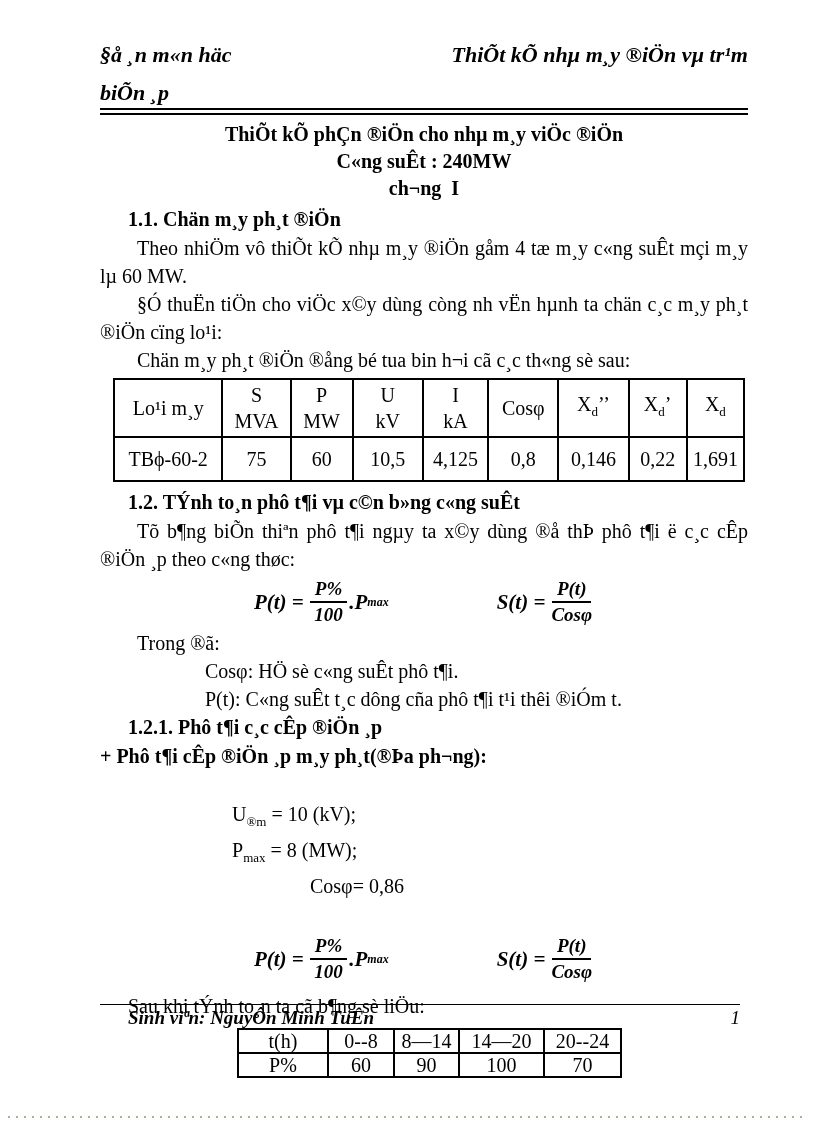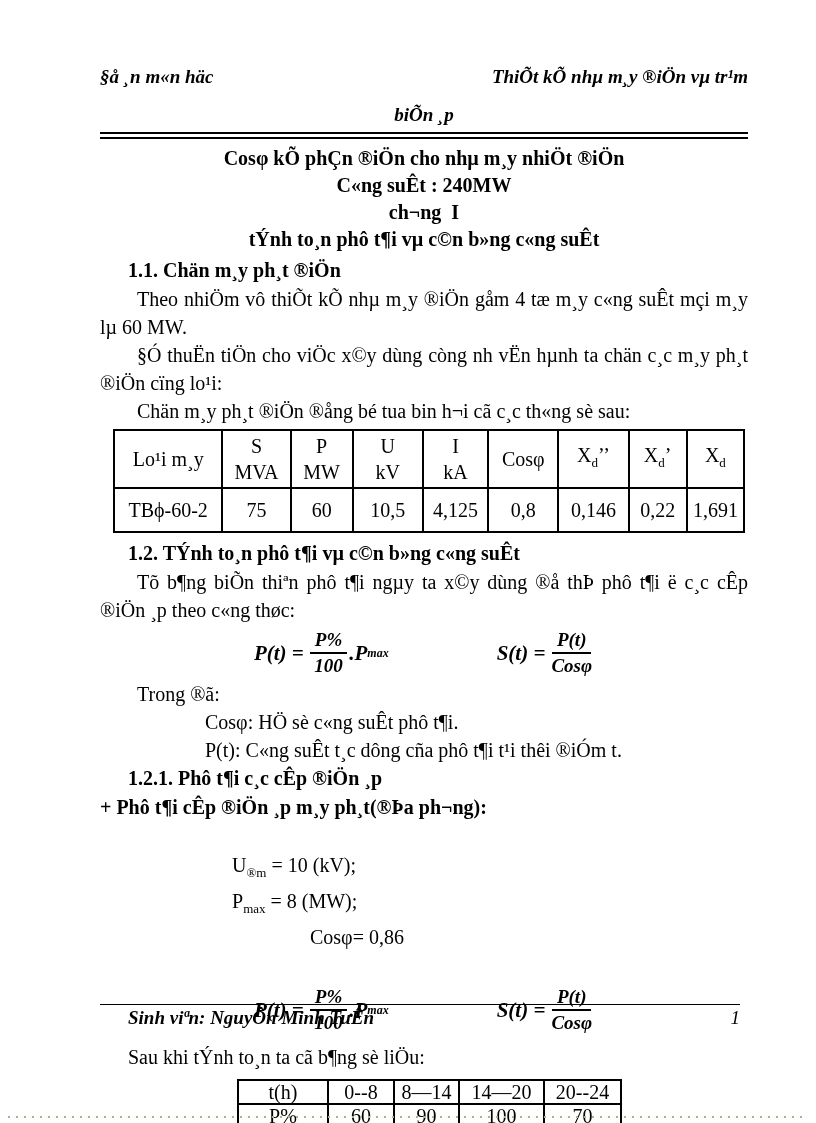--- a/index.html
+++ b/index.html
@@ -4,21 +4,21 @@
 <style>
   html,body{margin:0;padding:0;}
   body{
     width:816px;height:1123px;background:#ffffff;color:#000;
     font-family:"Liberation Serif","DejaVu Serif",serif;
     position:relative;overflow:hidden;
   }
   .content{position:absolute;left:100px;top:0;width:648px;}
 
   
-  .hdr{padding-top:66px;font-size:19px;font-weight:bold;font-style:italic;text-align:center;}
+  .hdr{padding-top:42px;font-size:22px;font-weight:bold;font-style:italic;}
   .hdr-row1{display:flex;justify-content:space-between;height:38px;align-items:flex-start;}
   .hdr-row2{height:26px;}
   .hdr-rule{height:3px;border-top:2px solid #000;border-bottom:2px solid #000;margin-top:2px;}
 
   
   .titles{margin-top:6px;text-align:center;}
   .title-line{font-weight:bold;font-size:20px;line-height:27px;white-space:pre-wrap;}
 
   .heading{font-weight:bold;font-size:20px;line-height:29px;margin-left:28px;}
   .para{font-size:20px;line-height:28px;text-align:justify;text-indent:37px;}
@@ -68,24 +68,23 @@
       <span>§å ¸n m«n häc</span>
       <span>ThiÕt kÕ nhµ m¸y ®iÖn vµ tr¹m</span>
     </div>
     <div class="hdr-row2">
       <span>biÕn ¸p</span>
     </div>
     <div class="hdr-rule"></div>
   </div>
 
   <div class="titles">
-    <div class="title-line">Cosφ kÕ phÇn ®iÖn cho nhµ m¸y nhiÖt ®iÖn</div>
+    <div class="title-line">ThiÕt kÕ phÇn ®iÖn cho nhµ m¸y viÖc ®iÖn</div>
     <div class="title-line">C«ng suÊt : 240MW</div>
     <div class="title-line">ch¬ng  I</div>
-    <div class="title-line">tÝnh to¸n phô t¶i vµ c©n b»ng c«ng suÊt</div>
   </div>
 
   <div class="heading" style="margin-top:3px;">1.1. Chän m¸y ph¸t ®iÖn</div>
   <div class="para">Theo nhiÖm vô thiÕt kÕ nhµ m¸y ®iÖn gåm 4 tæ m¸y c«ng suÊt mçi m¸y lµ 60 MW.</div>
   <div class="para">§Ó thuËn tiÖn cho viÖc x©y dùng còng nh  vËn hµnh ta chän c¸c m¸y ph¸t ®iÖn cïng lo¹i:</div>
   <div class="para">Chän m¸y ph¸t ®iÖn ®ång bé tua bin h¬i cã c¸c th«ng sè sau:</div>
 
   <table class="gen-table">
     <colgroup>
       <col style="width:108px">

